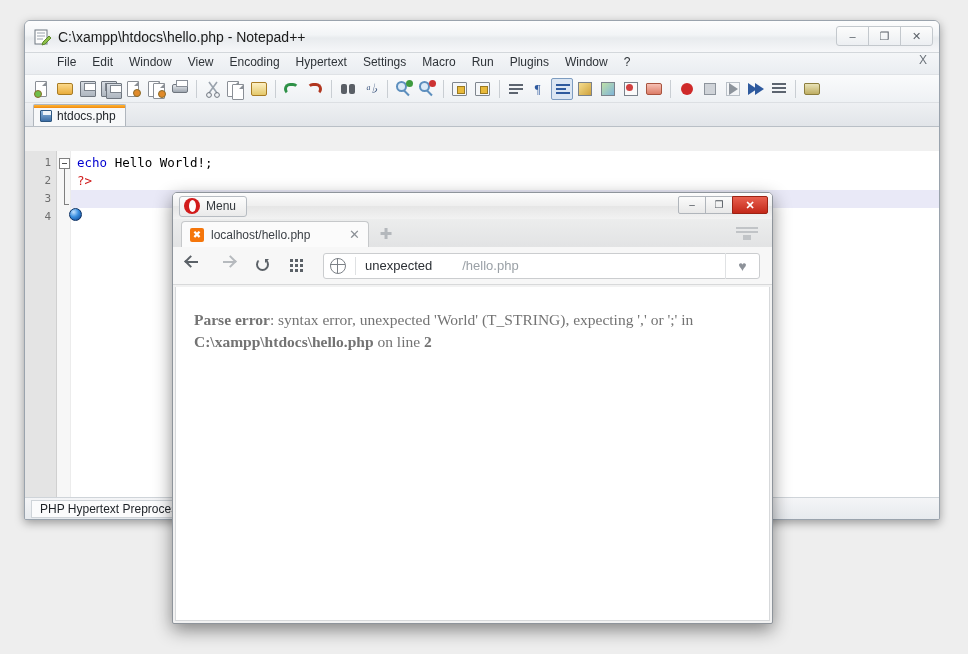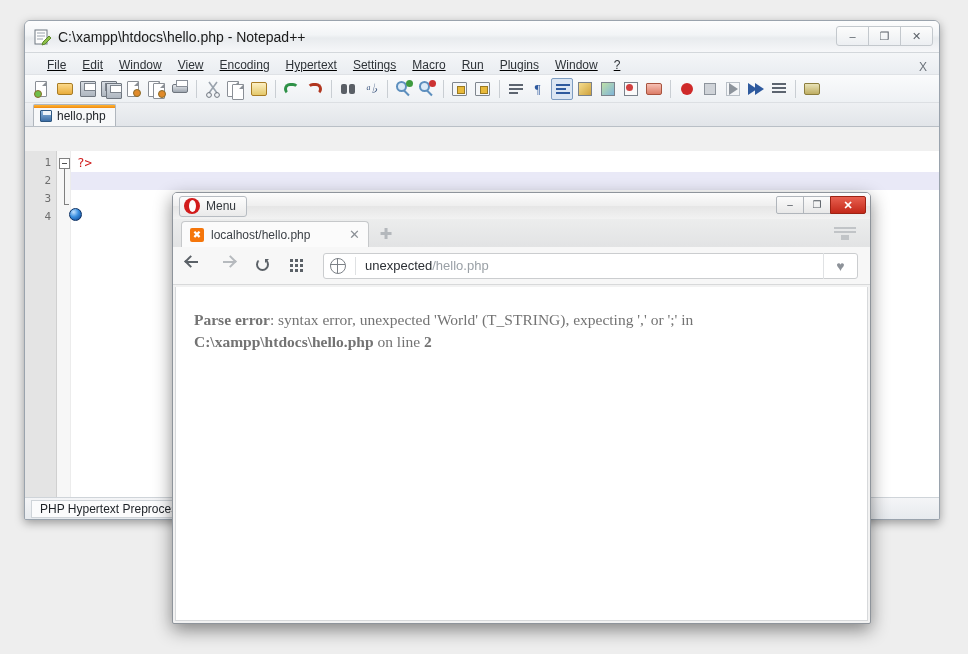--- a/index.html
+++ b/index.html
@@ -41,21 +41,21 @@
     display:flex; align-items:center; justify-content:center;
     color:#5a6068; font-size:11px; line-height:1;
   }
   .winbtn:first-child { border-radius:3px 0 0 3px; }
   .winbtn:last-child  { border-radius:0 3px 3px 0; }
 
   #npp-menubar {
     height:22px;
     background:linear-gradient(to bottom,#f4f6f8,#eaedf1);
     border-bottom:1px solid #dfe2e6;
-    display:flex; align-items:flex-end; padding-left:14px; position:relative;text-decoration:underline;
+    display:flex; align-items:flex-start; padding-left:24px; position:relative;
   }
   .menu-item {
     font-size:12px; color:#2e3338; padding:2px 8px; white-space:nowrap;
   }
   #npp-menu-close {
     position:absolute; right:12px; font-size:12px; color:#6c737b;
   }
 
   #npp-toolbar {
     height:28px;
@@ -234,21 +234,21 @@
     border-top:1px solid #cfd4d9;
     display:flex; align-items:center;
   }
   #status-lang {
     font-size:12px; color:#1d2126; padding:1px 8px; margin-left:6px;
     border:1px solid #cfd4d9; background:#fbfbfc; white-space:nowrap;
   }
 
   
   #opera-window {
-    position:absolute; left:172px; top:192px; width:699px; height:432px;
+    position:absolute; left:172px; top:192px; width:601px; height:432px;
     background:#f2f2f2;
     border:1px solid #8e949b;
     border-radius:5px 5px 2px 2px;
     box-shadow:0 6px 18px rgba(0,0,0,.45);
     overflow:hidden;
   }
   #opera-titlebar {
     height:26px;
     background:linear-gradient(to bottom,#fcfcfc 0%,#efefef 48%,#e6e6e6 52%,#f2f2f2 100%);
     display:flex; align-items:center; padding-left:6px; position:relative;
@@ -357,21 +357,21 @@
   }
   #url-globe:before {
     content:""; position:absolute; left:-1px; top:5.5px; width:15px; height:1.4px; background:#7c8187;
   }
   #url-globe:after {
     content:""; position:absolute; left:5.5px; top:-1px; width:1.4px; height:15px; background:#7c8187;
   }
   #url-divider { width:1px; height:18px; background:#dfe1e3; margin:0 9px; }
   #url-text { font-size:13px; white-space:nowrap; }
   #url-host { color:#2b2f34; }
-  #url-path { color:#9aa0a6; }
+  #url-path { color:#9aa0a6;margin-left:30px; }
   #heart-btn {
     width:34px; height:26px; border-left:1px solid #e0e2e4;
     display:flex; align-items:center; justify-content:center;
     font-size:14px; color:#8d9299; flex:none;
   }
 
   #opera-page {
     position:absolute; left:2px; right:2px; top:94px; bottom:2px;
     background:#ffffff; border:1px solid #d7d9db; border-top:none;
     padding:22px 18px;
@@ -546,41 +546,42 @@
       </span>
     <span class="tb-sep"></span>
     <span class="tb-ico">
         <i class="ic-folder" style="background:linear-gradient(to bottom,#e8e2b6,#bfae63);border-color:#8c7e3e;"></i>
       </span>
   </div>
 
   <div id="npp-tabbar">
     <div id="npp-tab">
       <span class="tab-disk"></span>
-      <span>hello.php</span>
+      <span>htdocs.php</span>
     </div>
   </div>
 
   <div id="npp-editor">
     <div id="gutter">
       <div class="ln">1</div>
       <div class="ln">2</div>
       <div class="ln">3</div>
       <div class="ln">
         <span>4</span>
       </div>
     </div>
     <div id="foldmargin">
       <span class="fold-box"></span>
       <span class="fold-line"></span>
       <span class="fold-tail"></span>
       <span id="bookmark" style="right:-12px;top:57px;"></span>
     </div>
     <div id="codearea">
       <div id="code-edge"></div>
+      <div class="cl"><span class="t-blue">echo</span><span class="t-blk"> Hello World!;</span></div>
       <div class="cl"><span class="t-red">?&gt;</span></div>
       <div class="cl current"><span class="t-blk"></span></div>
     </div>
   </div>
 
   <div id="npp-status">
     <span id="status-lang">PHP Hypertext Preprocess</span>
   </div>
 </div>
 

